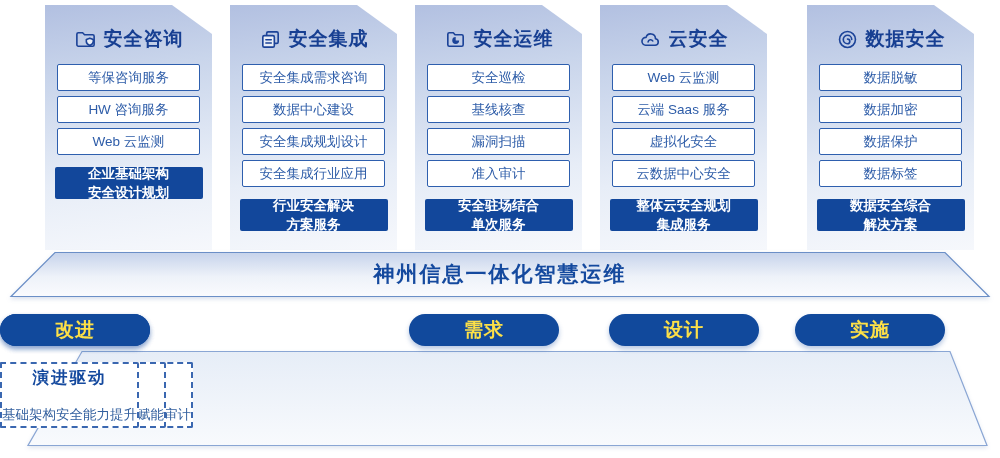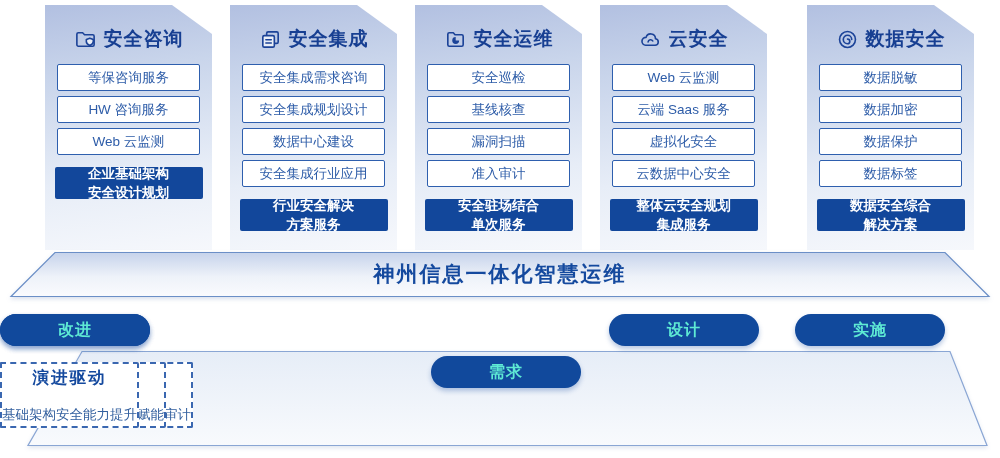--- a/index.html
+++ b/index.html
@@ -38,27 +38,27 @@
   .platform-svg{position:absolute;left:0;top:251px;filter:drop-shadow(0 2px 2px rgba(40,80,150,.18));}
   .platform-title{
     position:absolute;left:0;top:251px;width:1000px;height:46px;line-height:46px;
     text-align:center;font-size:21px;font-weight:bold;color:#14499e;letter-spacing:2px;
   }
   .base-svg{position:absolute;left:0;top:350px;filter:drop-shadow(0 2px 2px rgba(40,80,150,.15));}
 
   
   .pill{
     position:absolute;top:314px;width:150px;height:32px;border-radius:16px;
-    background:#11499c;color:#5eead4;font-size:16px;font-weight:bold;letter-spacing:1px;
+    background:#11499c;color:#fde047;font-size:19px;font-weight:bold;letter-spacing:1px;
     display:flex;align-items:center;justify-content:center;
     box-shadow:0 3px 5px rgba(20,73,158,.3);white-space:nowrap;
   }
   .pill:nth-of-type(1){left:51px;}
   .pill:nth-of-type(2){left:237px;}
-  .pill:nth-of-type(3){left:431px;margin-top:42px;}
+  .pill:nth-of-type(3){left:409px;}
   .pill:nth-of-type(4){left:609px;}
   .pill:nth-of-type(5){left:795px;}
 
   
   .driver{
     position:absolute;top:362px;height:66px;box-sizing:border-box;background:#ffffff;
     border:2px dashed #3a67b0;border-radius:2px;
     display:flex;flex-direction:column;align-items:center;justify-content:center;gap:17px;
   }
   .driver:nth-of-type(1){left:35px;width:222px;}
@@ -101,22 +101,22 @@
         <span class="icon">
           <svg class="ic" viewBox="0 0 24 24" width="23" height="23">
             <rect x="8" y="4" width="12" height="12" rx="1.5"></rect>
             <rect x="4" y="8" width="12" height="12" rx="1.5" fill="#e9eef7"></rect>
             <path d="M7.2 12.2h5.6M7.2 15.6h5.6"></path>
           </svg>
         </span>
         <span class="card-title">安全集成</span>
       </div>
       <div class="item">安全集成需求咨询</div>
+      <div class="item">数据中心建设</div>
       <div class="item">安全集成规划设计</div>
-      <div class="item">数据中心建设</div>
       <div class="item">安全集成行业应用</div>
       <div class="card-footer">
         <span>行业安全解决</span>
         <span>方案服务</span>
       </div>
     </div>
 
     <div class="card">
       <div class="card-header">
         <span class="icon">

